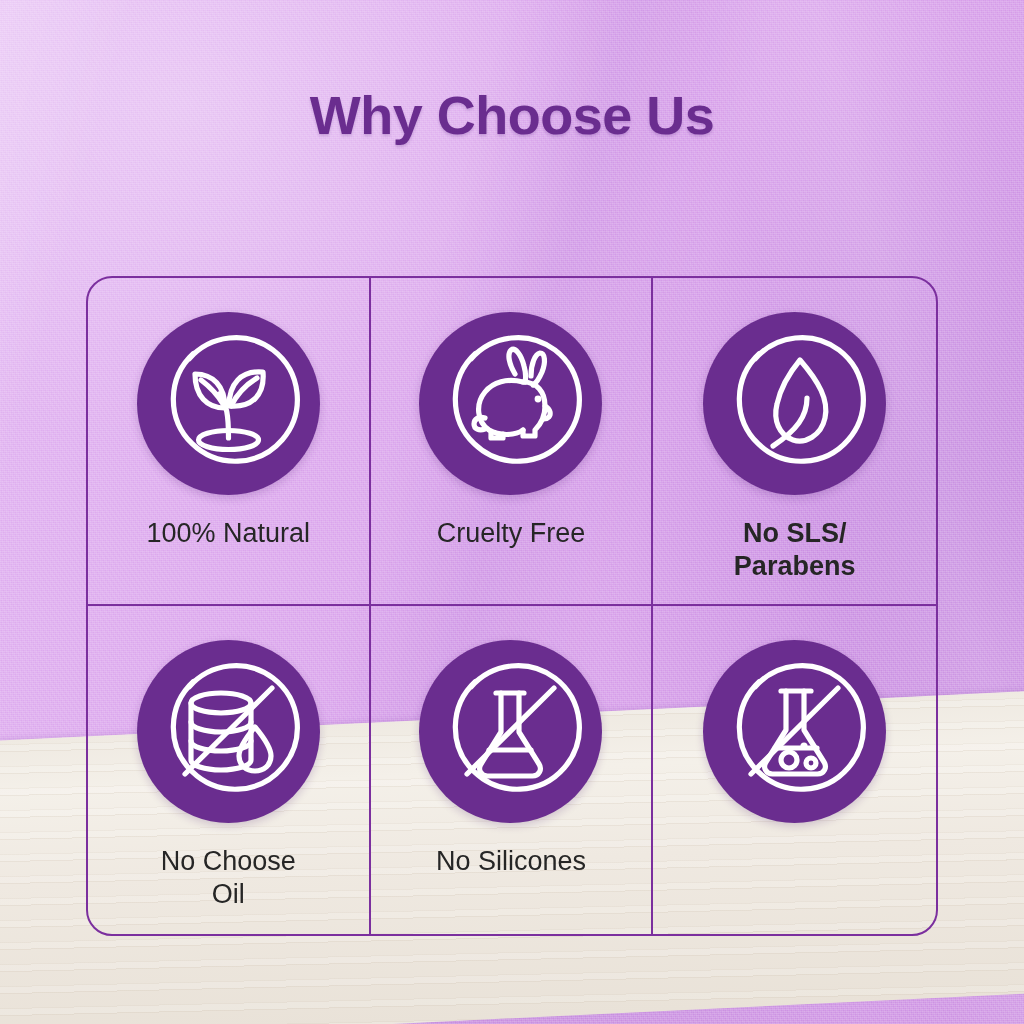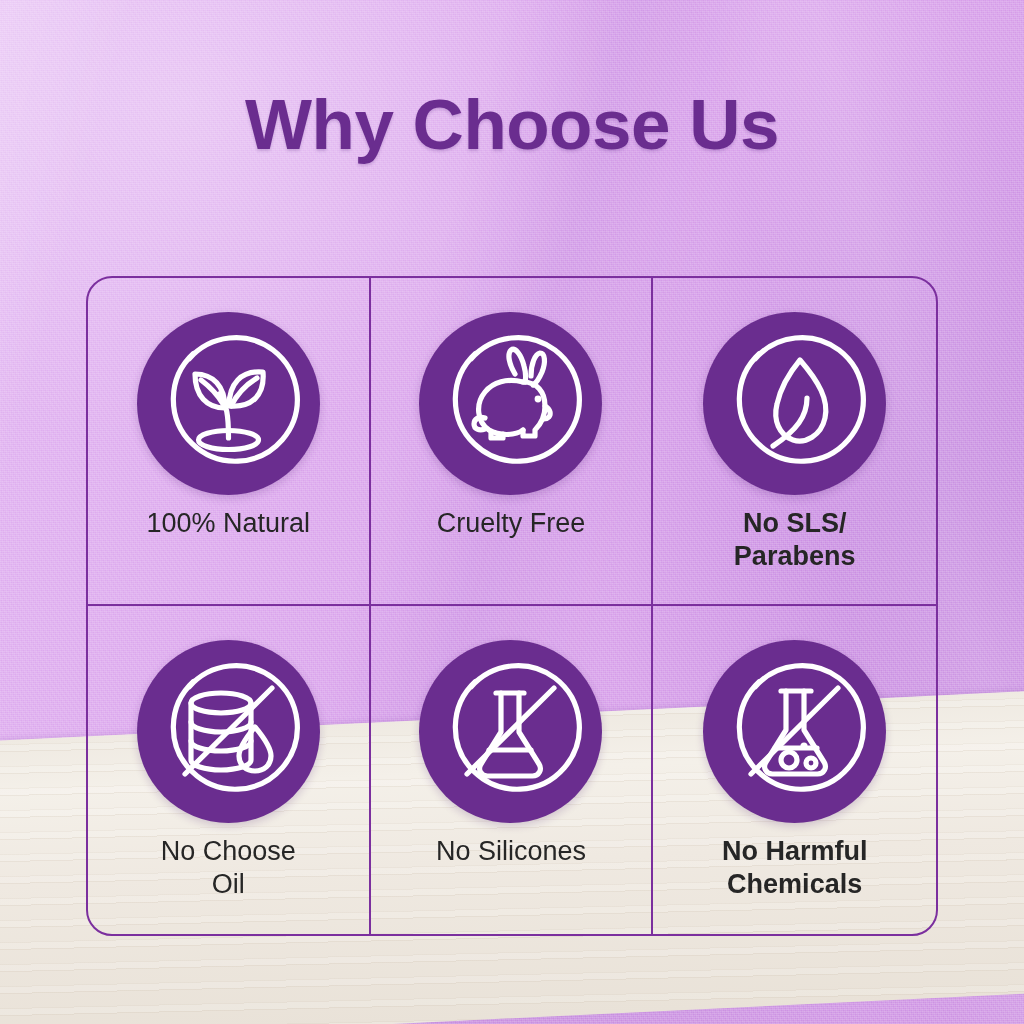--- a/index.html
+++ b/index.html
@@ -69,21 +69,21 @@
         rgba(255,255,255,.30) 6px 12px,
         rgba(186,170,150,.16) 12px 13px,
         rgba(255,255,255,.00) 13px 22px);
   }
 
   
   .title{
     position:absolute;
     left:0; right:0; top:84px;
     text-align:center;
-    font-size:71px;
+    font-size:54px;
     font-weight:bold;
     letter-spacing:-0.5px;
     color:#6a2d8f;
     text-shadow:0 2px 3px rgba(90,40,130,.22);
   }
 
   
   .grid{
     position:absolute;
     left:86px; top:276px;
@@ -110,21 +110,21 @@
   .badge{
     width:183px; height:183px;
     border-radius:50%;
     background:#6a2d8f;
     display:flex; align-items:center; justify-content:center;
     box-shadow:0 3px 8px rgba(70,25,105,.20);
   }
   .badge svg{ width:183px; height:183px; display:block; }
 
   .cell-label{
-    margin-top:12px;
+    margin-top:22px;
     font-size:27px;
     line-height:1.22;
     color:#262626;
     text-align:center;
     max-width:240px;
     white-space:pre-line;
   }
 </style>
 </head>
 <body>
@@ -240,18 +240,16 @@
             <path d="M78 51 L108 51"></path>
             <path d="M83 51 L83 90 L63 122 C59.5 127.5 63 134 69.5 134 L114.5 134
                      C121 134 124.5 127.5 121 122 L101 90 L101 51"></path>
             <path d="M72 108 L114 108"></path>
             <circle cx="86" cy="120" r="8"></circle>
             <circle cx="108" cy="123" r="5"></circle>
             <circle cx="101" cy="106" r="3.6" fill="#ffffff" stroke="none"></circle>
           </g>
         </svg>
       </div>
-      <div class="cell-label">No Harmful
-Chemicals</div>
     </div>
 
   </div>
 </div>
 
 </body></html>

